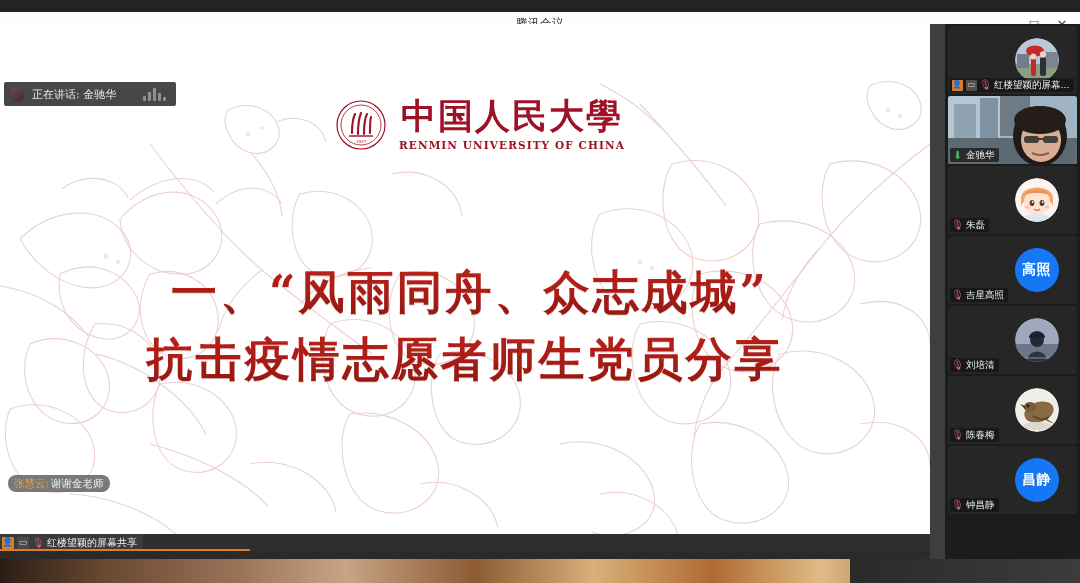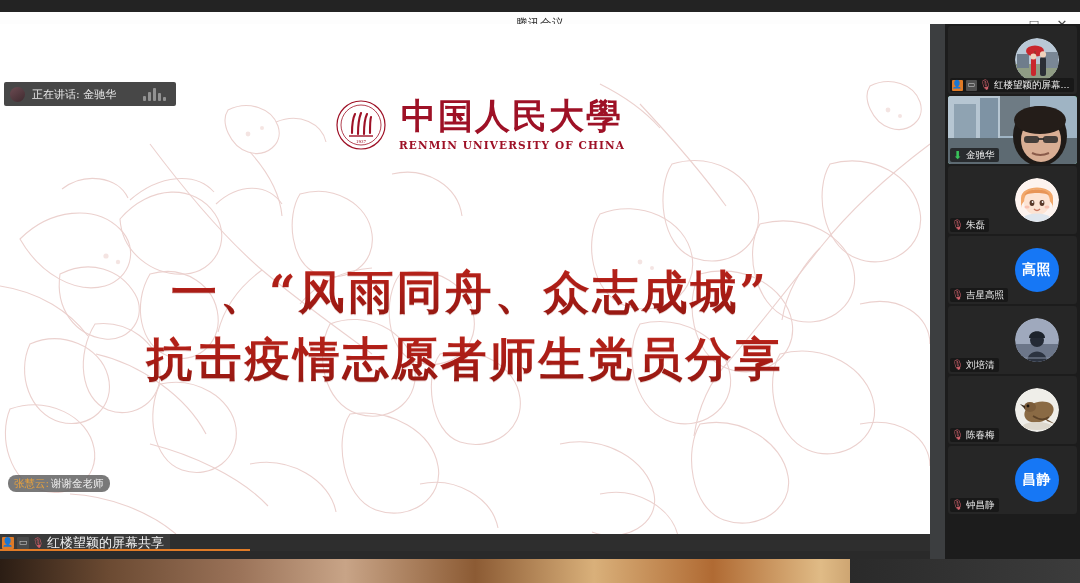--- a/index.html
+++ b/index.html
@@ -66,21 +66,21 @@
   
   .share-bar { position:absolute; left:0; top:510px; width:930px; height:17px;
     background:#2e2e2e; display:flex; align-items:center; }
   .share-pill { display:flex; align-items:center; gap:3px; height:17px;
     background:#3a3a3a; padding:0 6px 0 2px; }
   .mini-icon { width:12px; height:12px; display:flex; align-items:center; justify-content:center;
     font-size:9px; border-radius:1px; flex:none; line-height:1; }
   .mini-icon.host { background:#e07b27; color:#fff; }
   .mini-icon.scr  { background:#4a4a4a; color:#cfcfcf; }
   .mini-icon.mic  { background:transparent; color:#d7606a; font-size:10px; }
-  .share-label { font-size:13px; color:#f0f0f0; white-space:nowrap; }
+  .share-label { font-size:10px; color:#f0f0f0; white-space:nowrap; }
   .share-underline { position:absolute; left:0; top:15px; width:250px; height:2px; background:#e07b27; }
 
   
   .bottom-strip { position:absolute; left:0; top:559px; width:1080px; height:24px;
     background:linear-gradient(90deg,#2b1d14 0%,#6b4a32 10%,#9a7258 22%,#c8a487 32%,
       #8c5b34 44%,#d9b07a 55%,#b06a33 66%,#e0bb86 76%,#8e5a2e 88%,#3a2a1e 100%);
     filter:blur(0.4px); }
   .bottom-strip .darkpatch { position:absolute; right:0; top:0; width:230px; height:24px;
     background:linear-gradient(90deg,#2a2a2a,#3c3c3c); }
 

